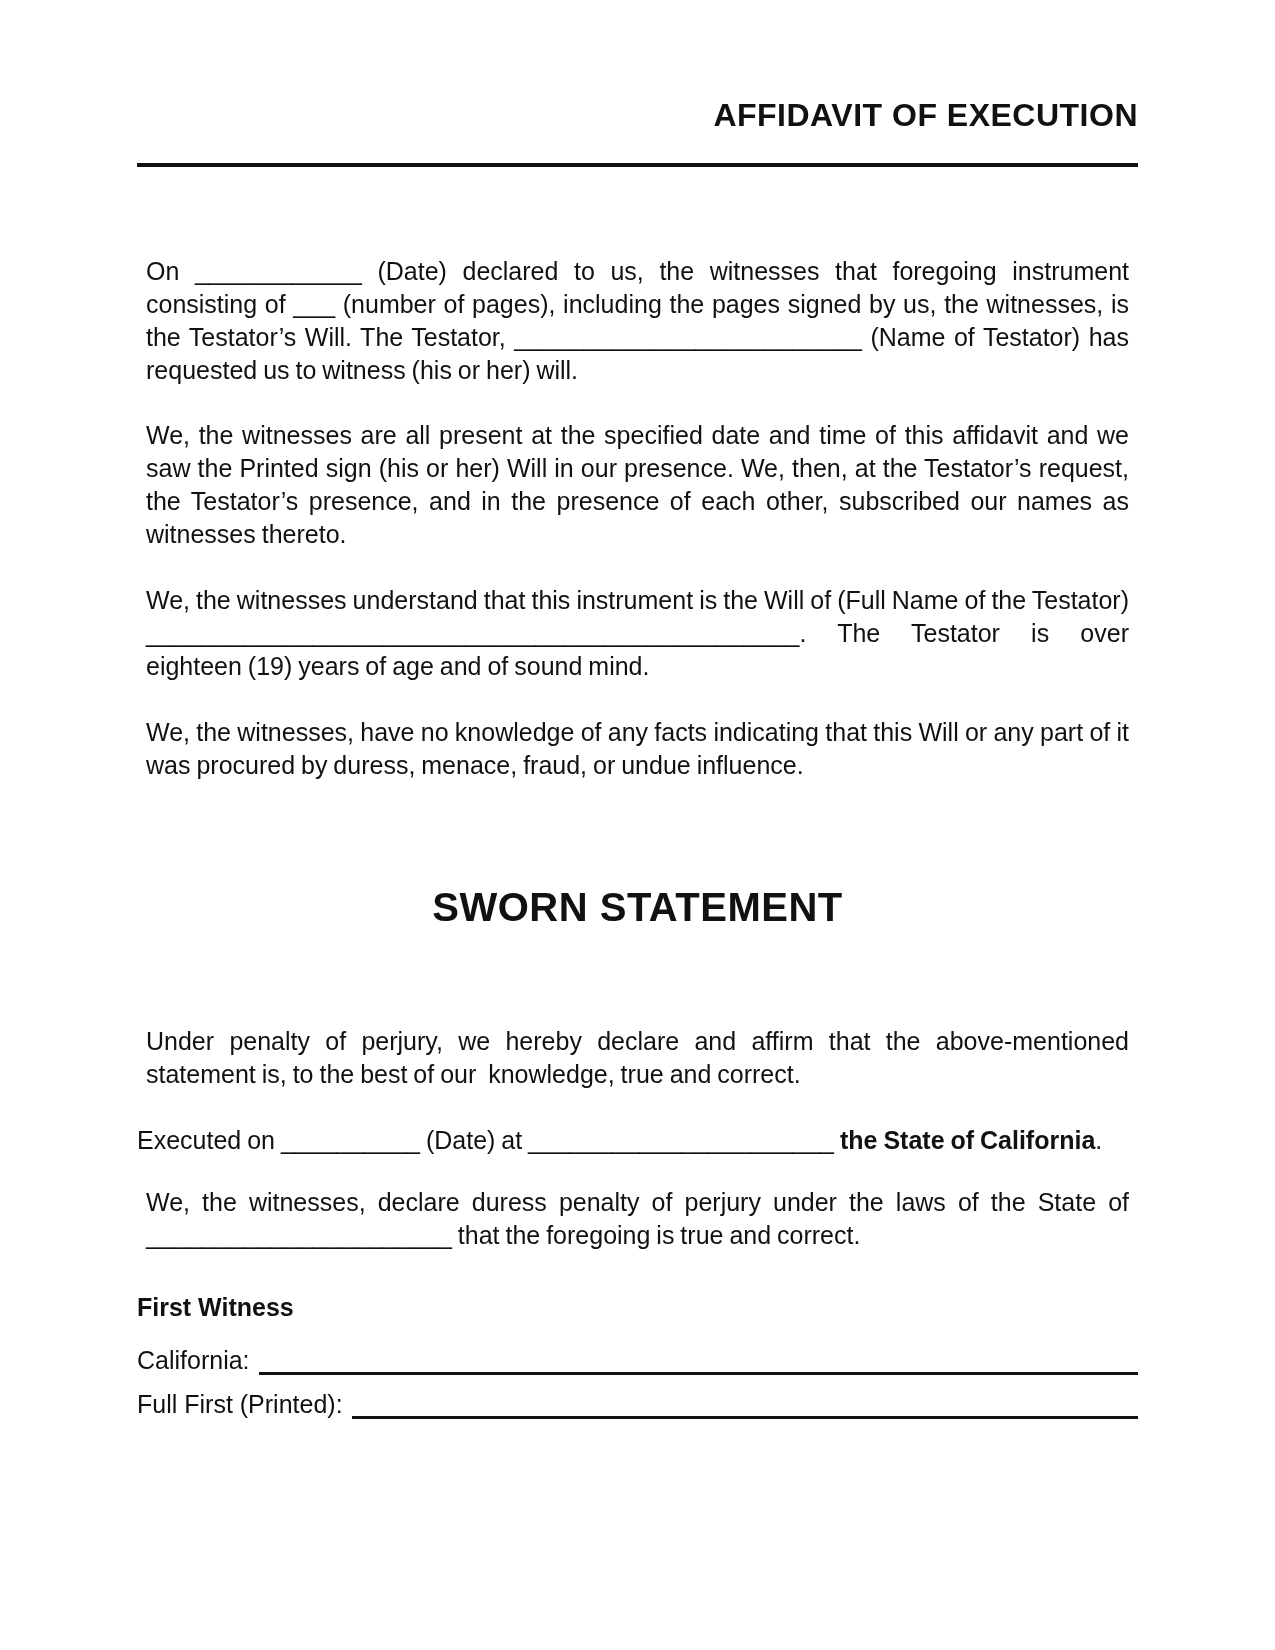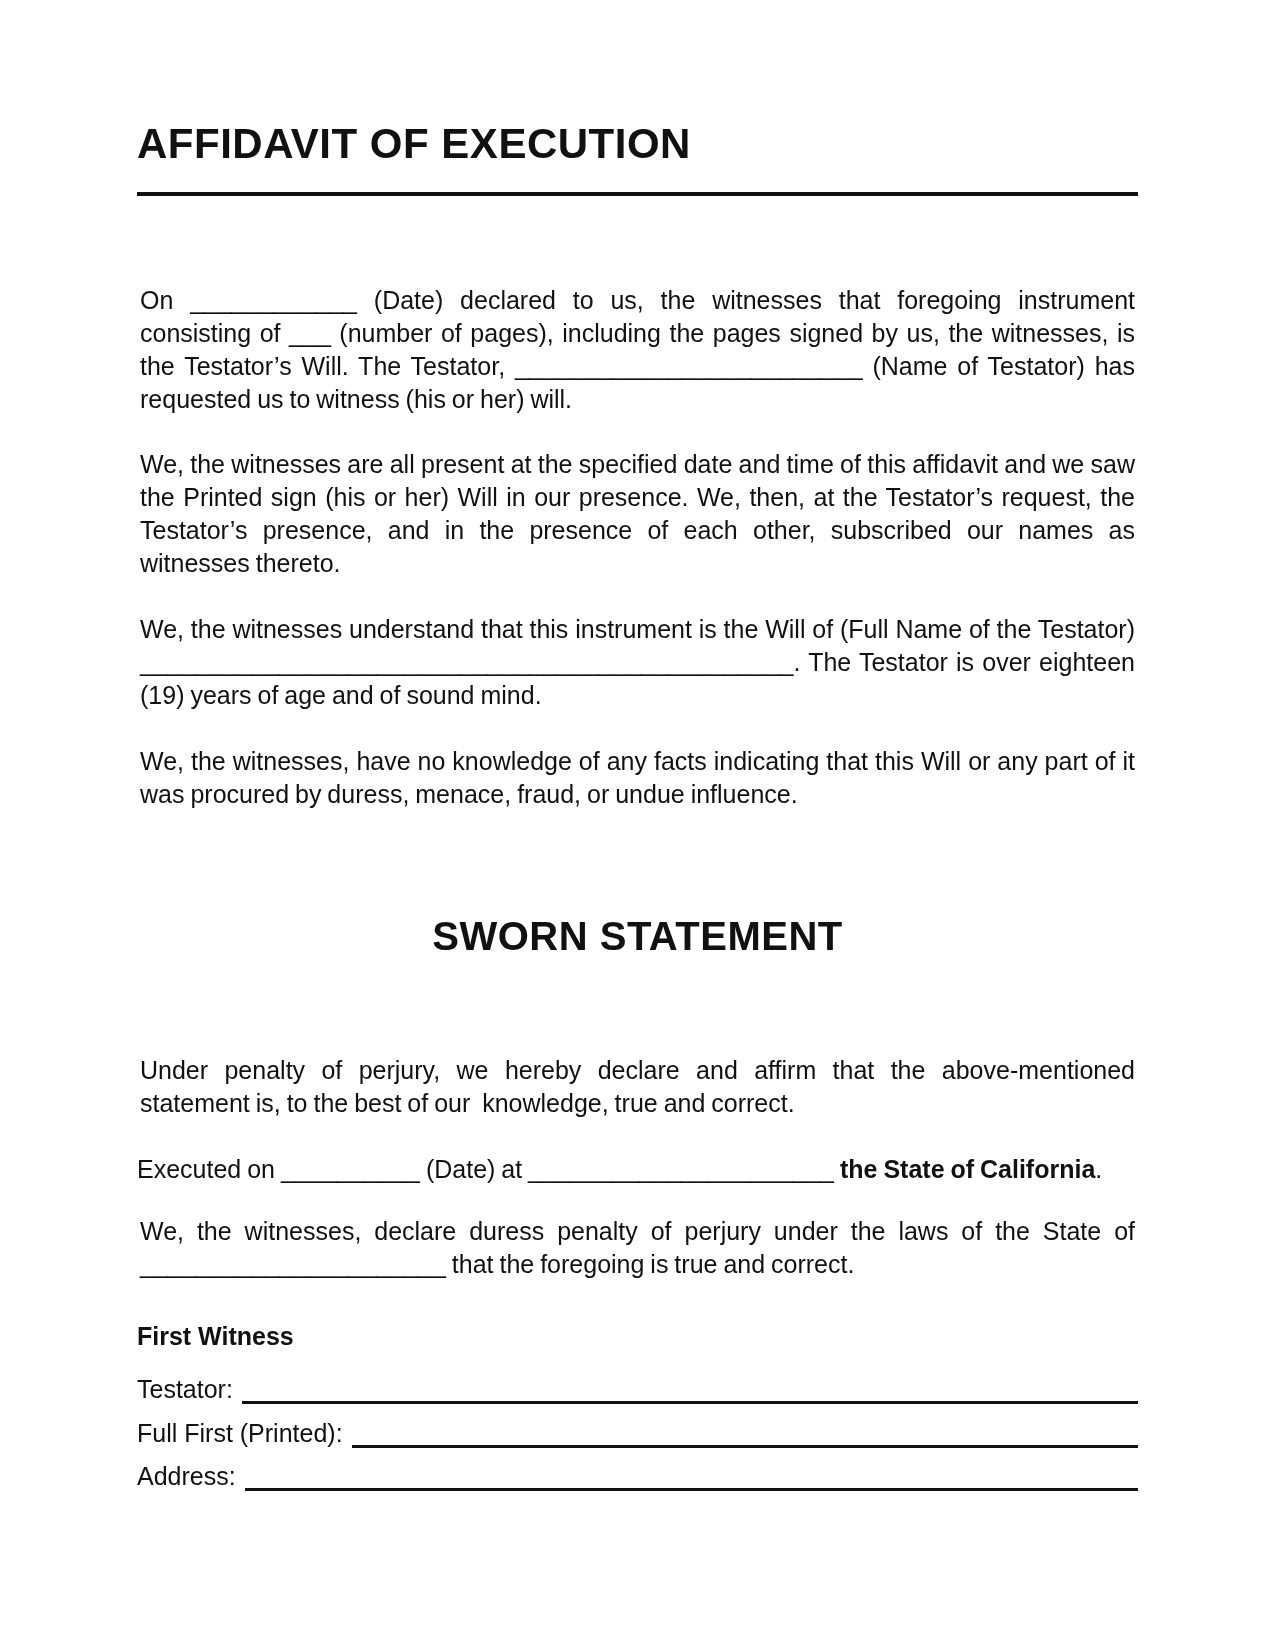--- a/index.html
+++ b/index.html
@@ -11,37 +11,37 @@
     background: #ffffff;
     box-sizing: border-box;
     padding: 0 137px;
     color: #111111;
     font-family: "Liberation Sans", "DejaVu Sans", sans-serif;
     font-size: 25px;
     line-height: 33px;
     overflow: hidden;
   }
   .doc-title {
-    padding-top: 120px;
-    text-align: left;
+    padding-top: 91px;
+    text-align: right;
     font-weight: 700;
-    font-size: 42px;
+    font-size: 32px;
     line-height: 48px;
     letter-spacing: 0.5px;
     white-space: nowrap;
   }
   .title-rule {
     height: 4px;
     background: #111111;
     margin-top: 24px;
   }
   .para {
     text-align: justify;
     word-spacing: -1px;
-    margin: 3px;
+    margin: 9px;
   }
   .section-heading {
     text-align: center;
     font-weight: 700;
     font-size: 40px;
     line-height: 46px;
     letter-spacing: 0.5px;
     white-space: nowrap;
   }
   .executed-line {
@@ -101,28 +101,24 @@
 
     <div class="executed-line mt-exec"><span>Executed on __________ (Date) at ______________________ </span><span class="bold">the State of California</span><span>.</span></div>
 
     <div class="para mt-p6">We, the witnesses, declare duress penalty of perjury under the laws of the State of ______________________ that the foregoing is true and correct.</div>
   </div>
 
   <div>
     <div class="witness-heading mt-fw">First Witness</div>
 
     <div class="wrow mt-sig">
-      <span class="wlabel">Testator:</span>
+      <span class="wlabel">California:</span>
       <span class="wline"></span>
     </div>
 
     <div class="wrow mt-row">
       <span class="wlabel">Full First (Printed):</span>
       <span class="wline"></span>
     </div>
 
-    <div class="wrow mt-row2">
-      <span class="wlabel">Address:</span>
-      <span class="wline"></span>
-    </div>
   </div>
 
 </div>
 
 </body></html>

